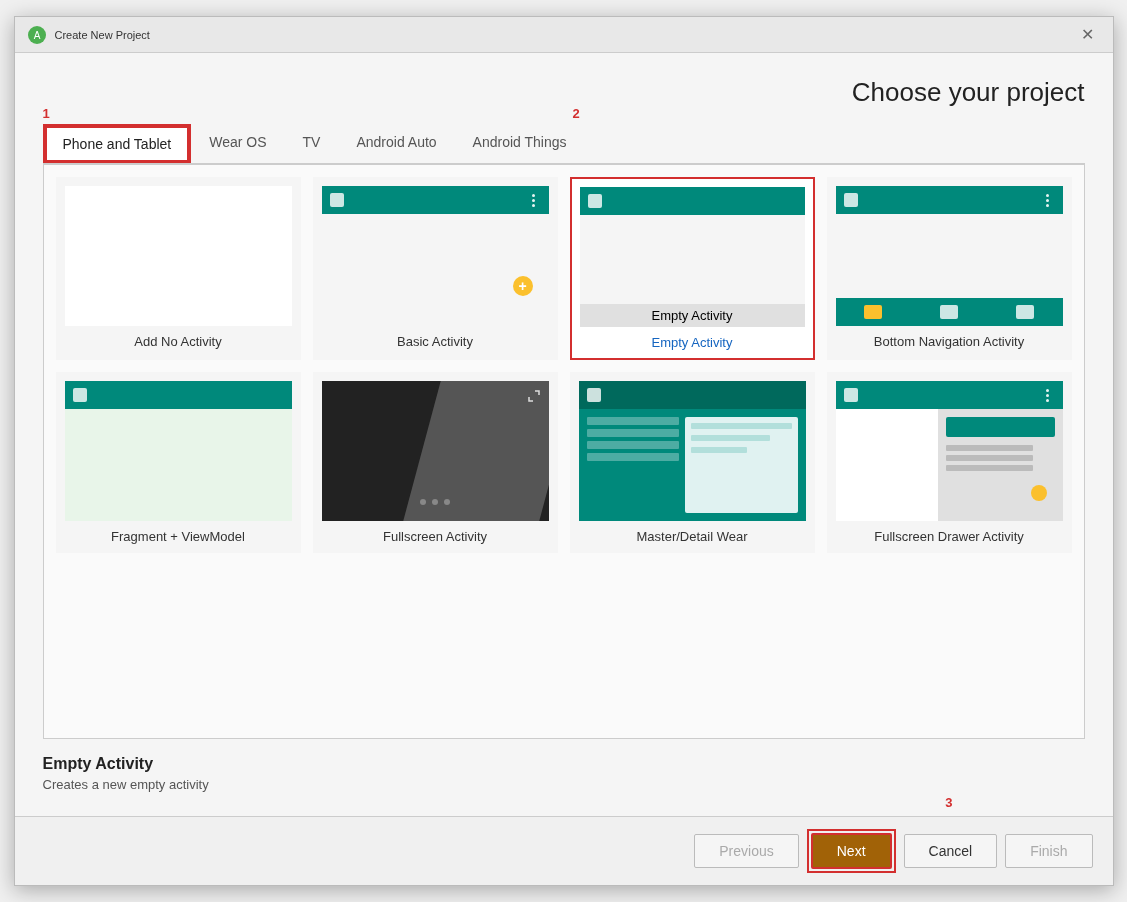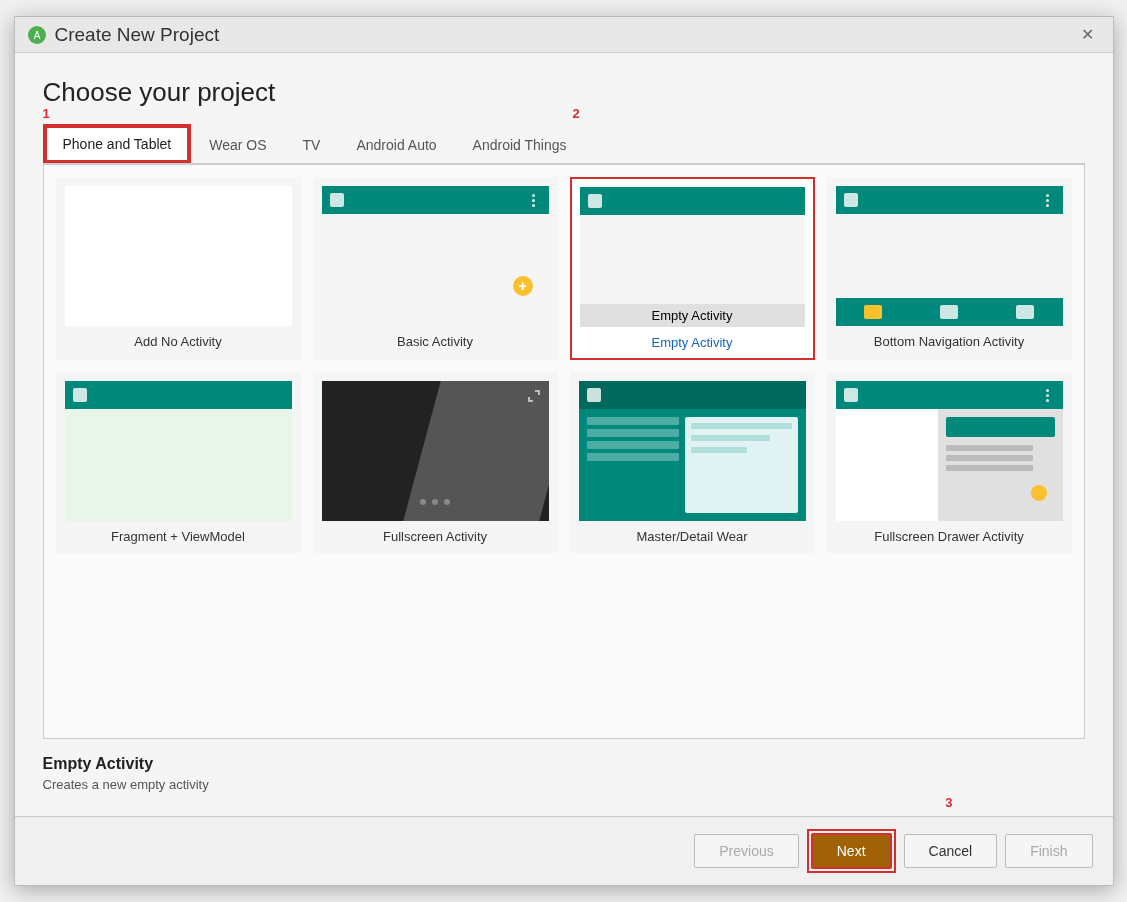--- a/index.html
+++ b/index.html
@@ -35,21 +35,21 @@
     .title-bar-left {
       display: flex;
       align-items: center;
       gap: 8px;
     }
     .app-icon {
       width: 20px;
       height: 20px;
     }
     .title-bar-title {
-      font-size: 19px;
+      font-size: 11px;
       color: #333;
     }
     .close-btn {
       background: none;
       border: none;
       cursor: pointer;
       font-size: 16px;
       color: #666;
       padding: 2px 6px;
     }
@@ -58,24 +58,25 @@
       display: flex;
       flex-direction: column;
       flex: 1;
       overflow: hidden;
     }
     .page-title {
       font-size: 26px;
       font-weight: 400;
       color: #222;
       margin-bottom: 16px;
+      text-align: right;
     }
     .tabs-container {
       display: flex;
-      align-items: flex-end;
+      align-items: flex-start;
       border-bottom: 1px solid #ccc;
       margin-bottom: 0;
       position: relative;
     }
     .tab {
       padding: 10px 18px;
       font-size: 14px;
       cursor: pointer;
       color: #555;
       border: none;

